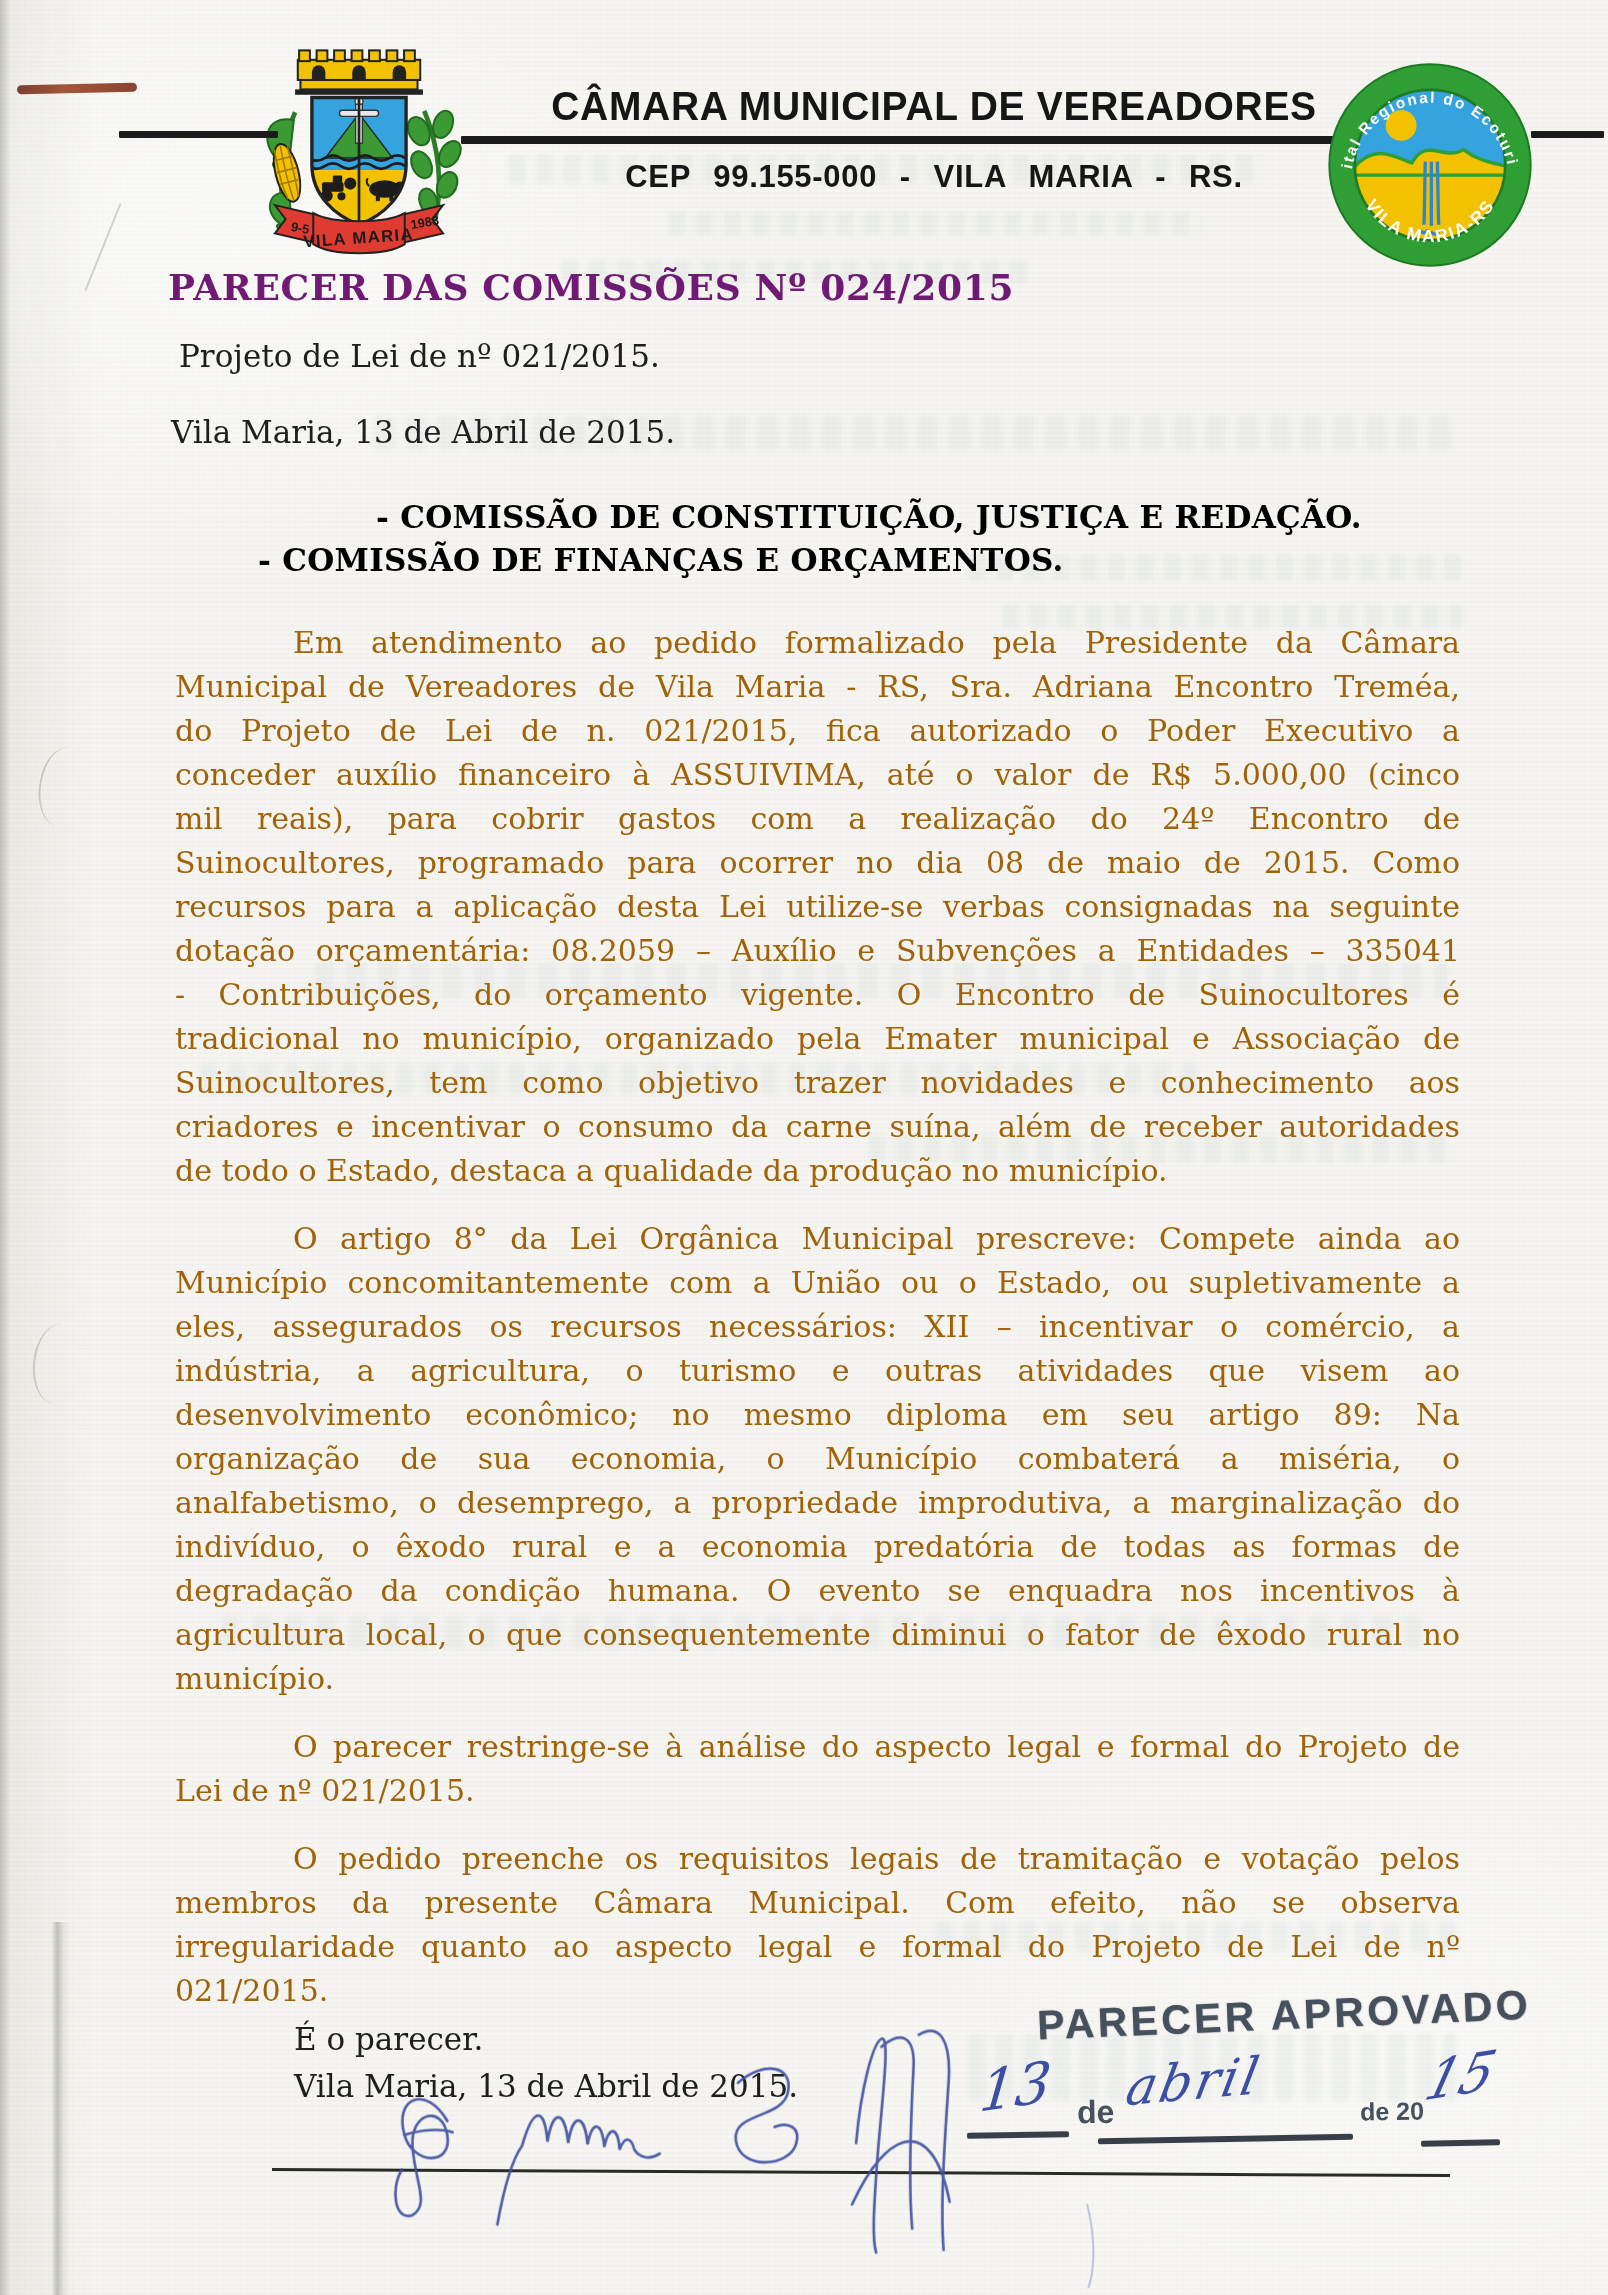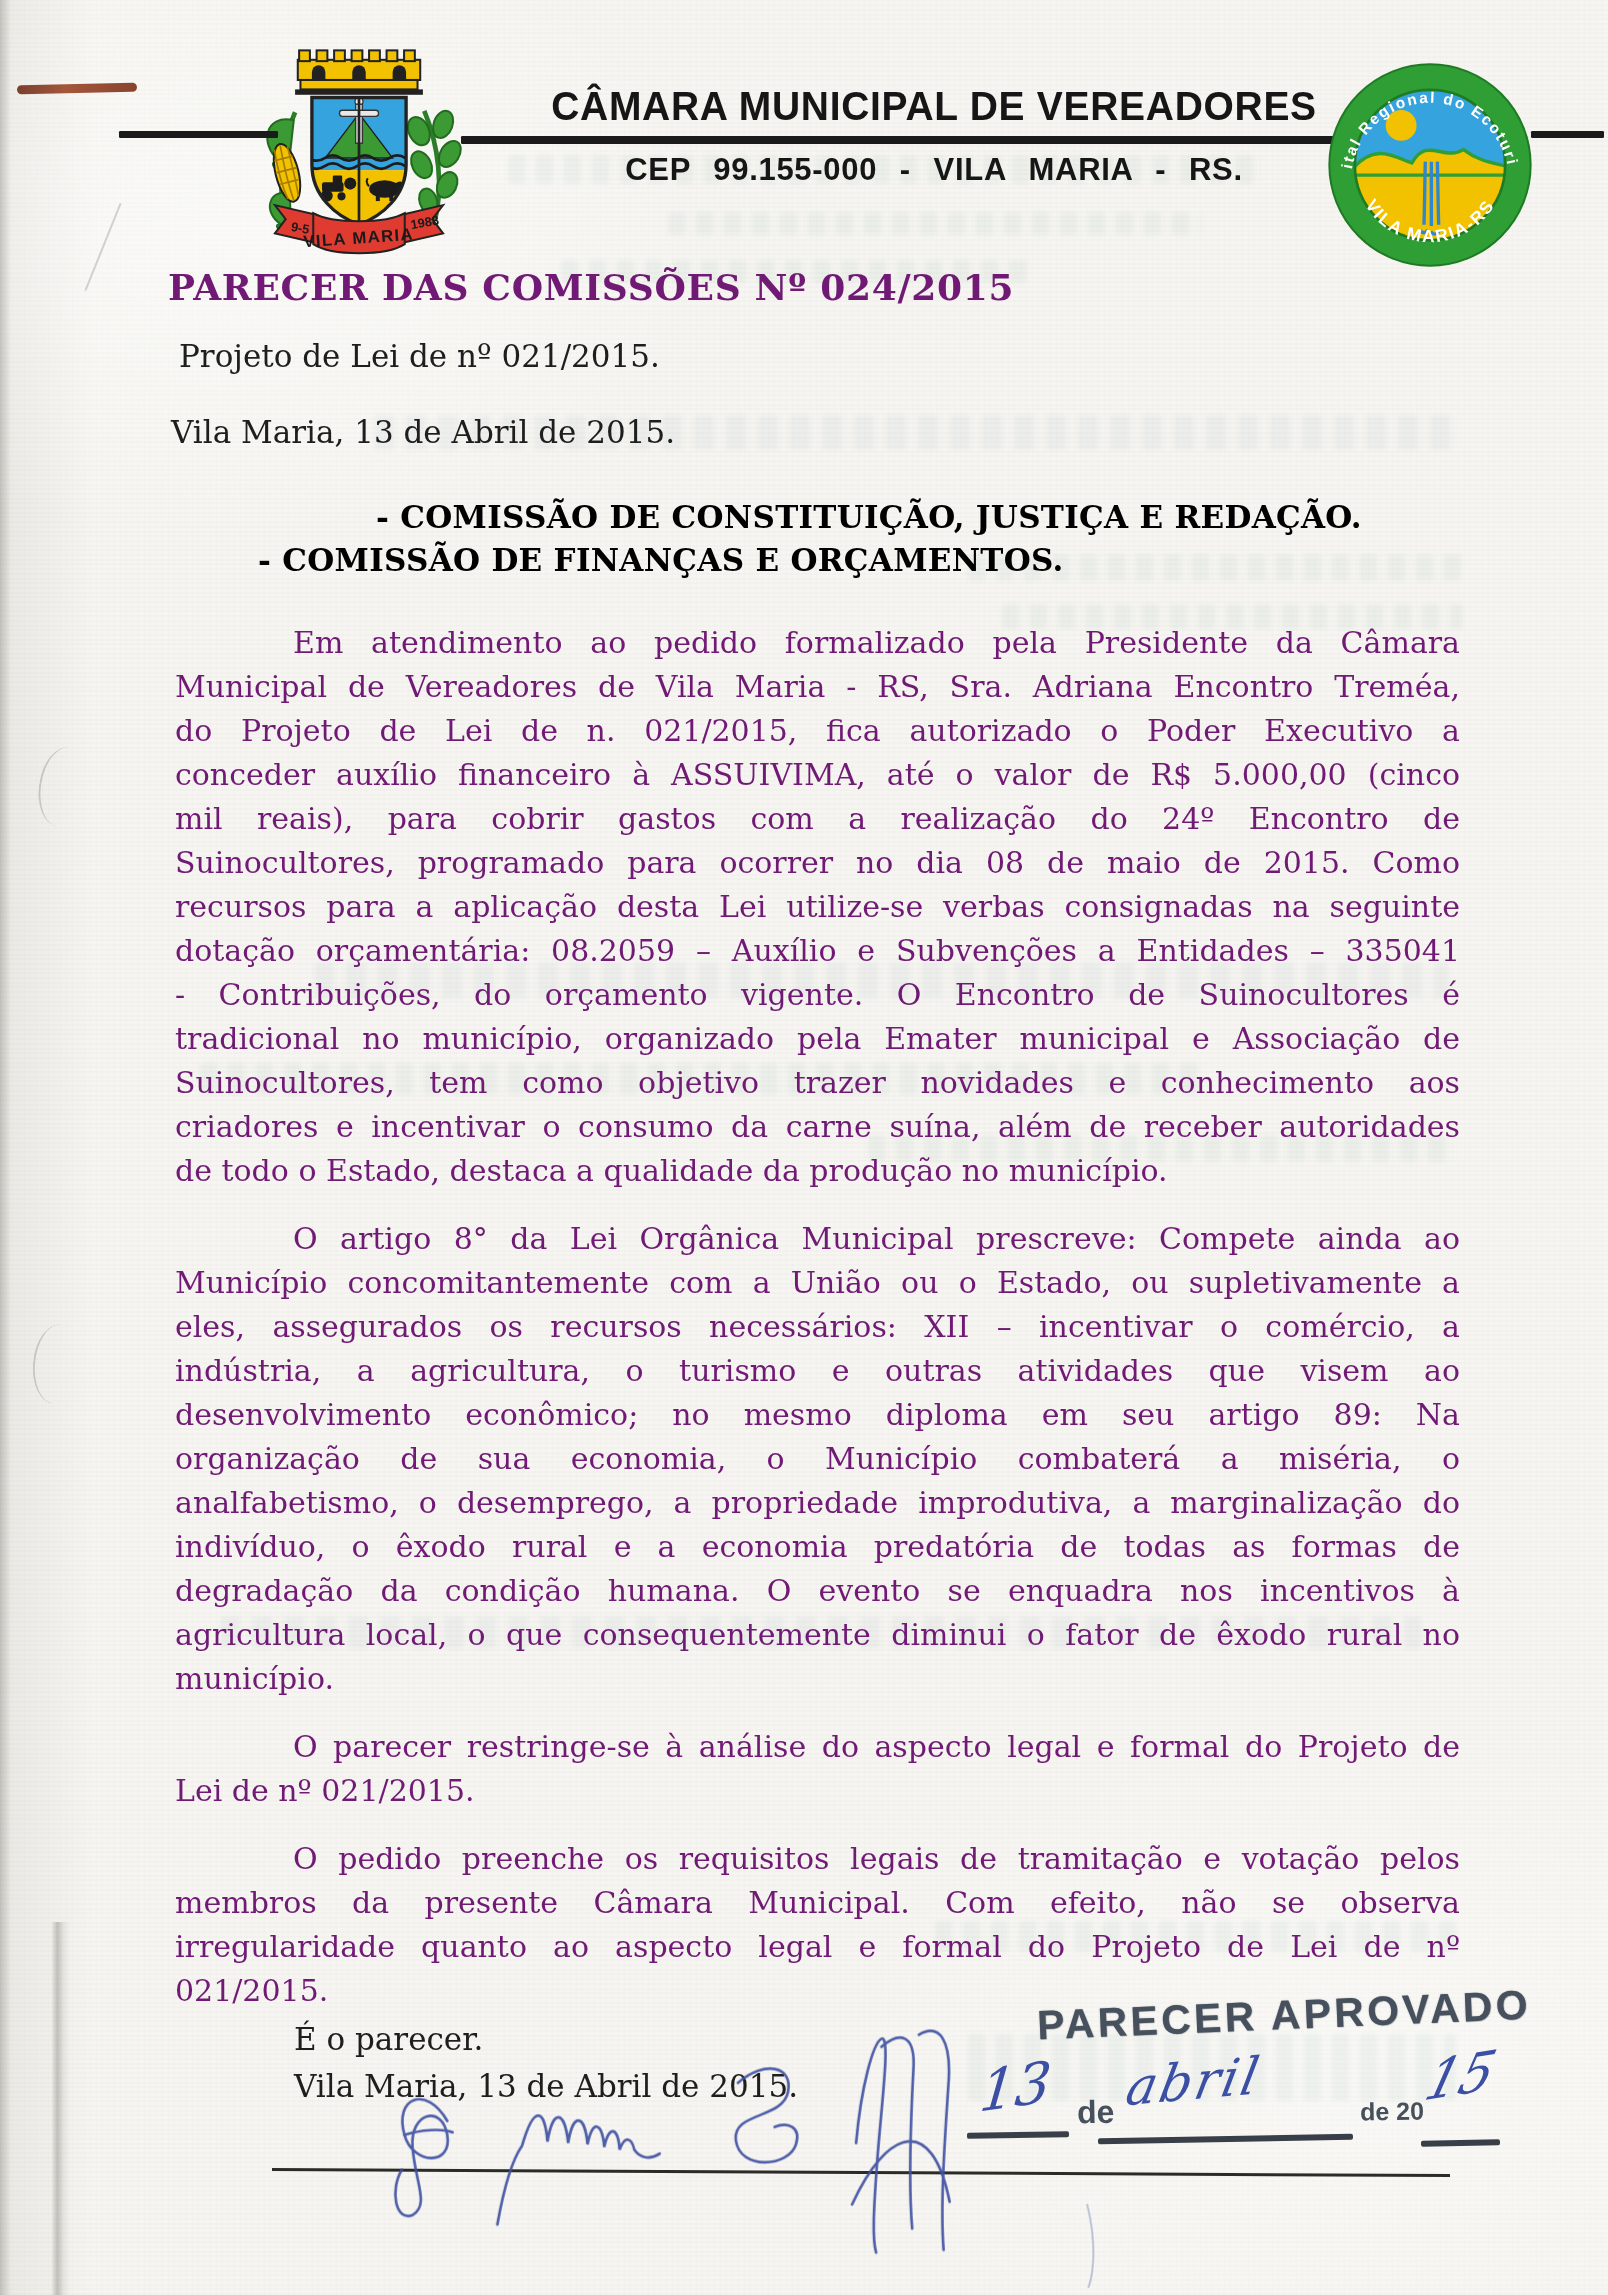--- a/index.html
+++ b/index.html
@@ -15,32 +15,32 @@
       radial-gradient(801px 534px at 15% 10%, rgba(255,255,255,.5), transparent 60%),
       radial-gradient(935px 601px at 85% 90%, rgba(255,255,255,.35), transparent 60%),
       linear-gradient(90deg, rgba(120,118,110,.10), rgba(255,255,255,0) 94px),
       repeating-linear-gradient(0deg, rgba(90,90,85,.022) 0 2px, transparent 2px 4.7px),
       repeating-linear-gradient(90deg, rgba(90,90,85,.016) 0 1.3px, transparent 1.3px 6px);
   }
   .hdr-text{position:absolute;left:461px;top:84px;width:946px;text-align:center;
     font-family:"Liberation Sans","DejaVu Sans",sans-serif;font-weight:bold;color:#161616;}
   .hdr-title{font-size:39px;letter-spacing:0.7px;transform:scaleY(1.04);}
   .hdr-rule{height:8px;background:#1b1b1b;margin-top:8px;border-radius:1.3px;}
-  .hdr-cep{font-size:31px;margin-top:8px;word-spacing:13.4px;letter-spacing:0.7px;}
+  .hdr-cep{font-size:31px;margin-top:15px;word-spacing:13.4px;letter-spacing:0.7px;}
   .dash{position:absolute;height:7.3px;background:#1b1b1b;border-radius:1.3px;}
   .dash-left{left:119px;top:131px;width:159px;}
   .dash-right{left:1531px;top:131px;width:73px;}
   .dash-red{position:absolute;left:17.4px;top:84px;width:120px;height:8.7px;border-radius:4.7px;
     background:linear-gradient(90deg,#6e2c18,#9a4526 40%,#7c3018);transform:rotate(-1.2deg);opacity:.9;}
   .headline{position:absolute;left:168px;top:266px;font-size:36px;font-weight:bold;color:#701a75;letter-spacing:0.7px;text-align:right;}
   .subject{position:absolute;left:171px;top:338px;font-size:31px;margin-left:8px;}
   .dateline{position:absolute;left:171px;top:414px;font-size:31px;}
   .committees{position:absolute;left:258px;top:496px;font-size:31px;font-weight:bold;line-height:43px;color:#000000;letter-spacing:0.3px;}
   .committees .line{text-align:left;text-align-last:left;text-indent:0;}
-  .body{position:absolute;left:175px;top:621px;width:1285px;font-size:30px;line-height:44px;color:#701a75;}
+  .body{position:absolute;left:175px;top:621px;width:1285px;font-size:30px;line-height:44px;color:#a16207;}
   .para{margin:0 0 24px 0;}
   .line{text-align:justify;text-align-last:justify;}
   .line.first{text-indent:118px;}
   .line.last{text-align-last:left;}
   .closing{position:absolute;left:294px;top:2021px;font-size:31px;}
   .closing2{position:absolute;left:294px;top:2068px;font-size:31px;}
   .sig-line{position:absolute;left:272px;top:2171px;width:1178px;height:2.7px;background:#2c2c27;transform:rotate(.3deg);}
   
   .stamp{position:absolute;font-family:"Liberation Sans","DejaVu Sans",sans-serif;font-weight:bold;color:#47505d;}
   .stamp-label{left:1037px;top:1992px;font-size:41px;letter-spacing:3.3px;transform:rotate(-2.4deg);

